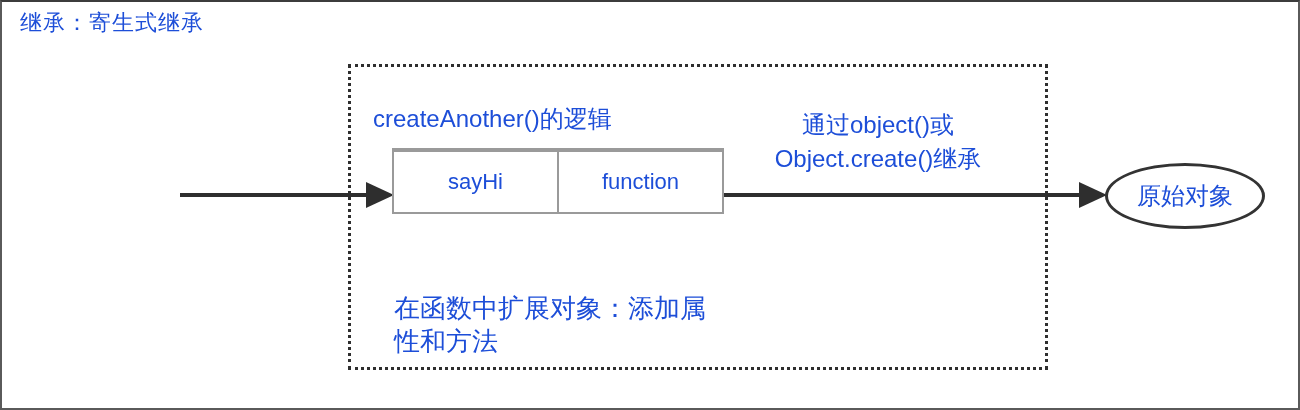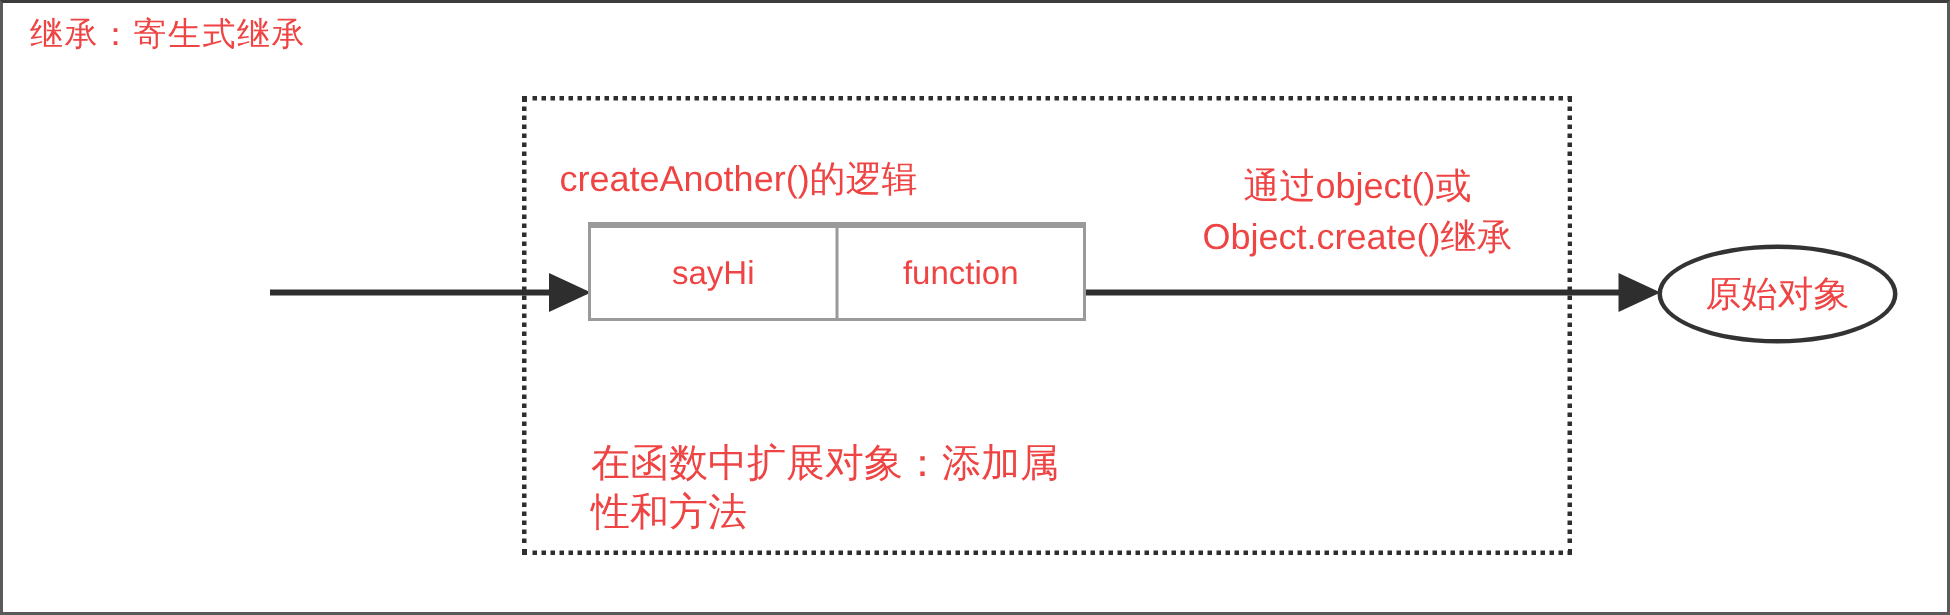--- a/index.html
+++ b/index.html
@@ -5,21 +5,21 @@
   html, body { margin: 0; padding: 0; background: #fff; }
   .canvas {
     position: relative;
     width: 1300px;
     height: 410px;
     box-sizing: border-box;
     background: #ffffff;
     border: 2px solid #5a5a5a;
     border-top-color: #3c3c3c;
     font-family: "Liberation Sans", "DejaVu Sans", sans-serif;
-    color: #ef4444;
+    color: #1d4ed8;
     overflow: hidden;
   }
 
   .title {
     position: absolute;
     left: 18px;
     top: 6px;
     font-size: 22px;
     letter-spacing: 1px;
   }
@@ -75,21 +75,21 @@
     border-top: 13px solid transparent;
     border-bottom: 13px solid transparent;
     border-left: 28px solid #2e2e2e;
     z-index: 2;
   }
   .arrow-head-1 { left: 364px; }
   .arrow-head-2 { left: 1077px; }
 
   .arrow-label {
     position: absolute;
-    left: 763px;
+    left: 736px;
     top: 106px;
     width: 280px;
     text-align: center;
     font-size: 24px;
     line-height: 34px;
     white-space: pre-line;
     background: #ffffff;
   }
 
   .obj-table {

